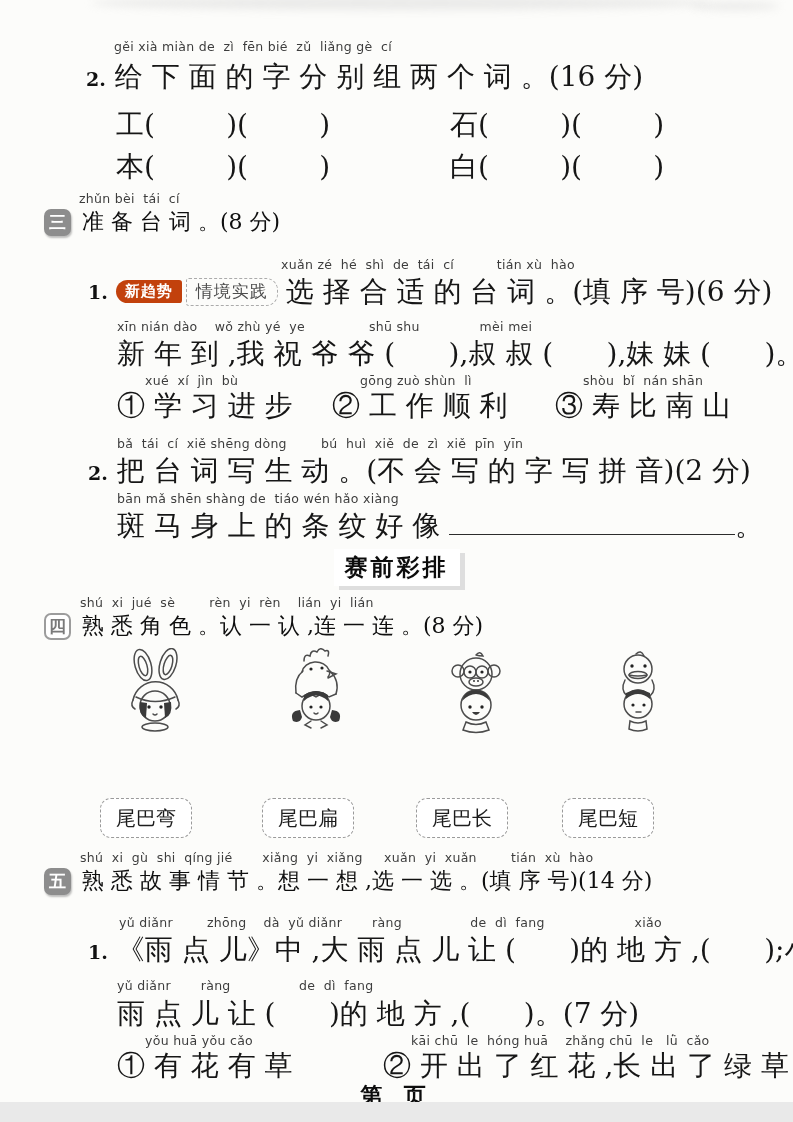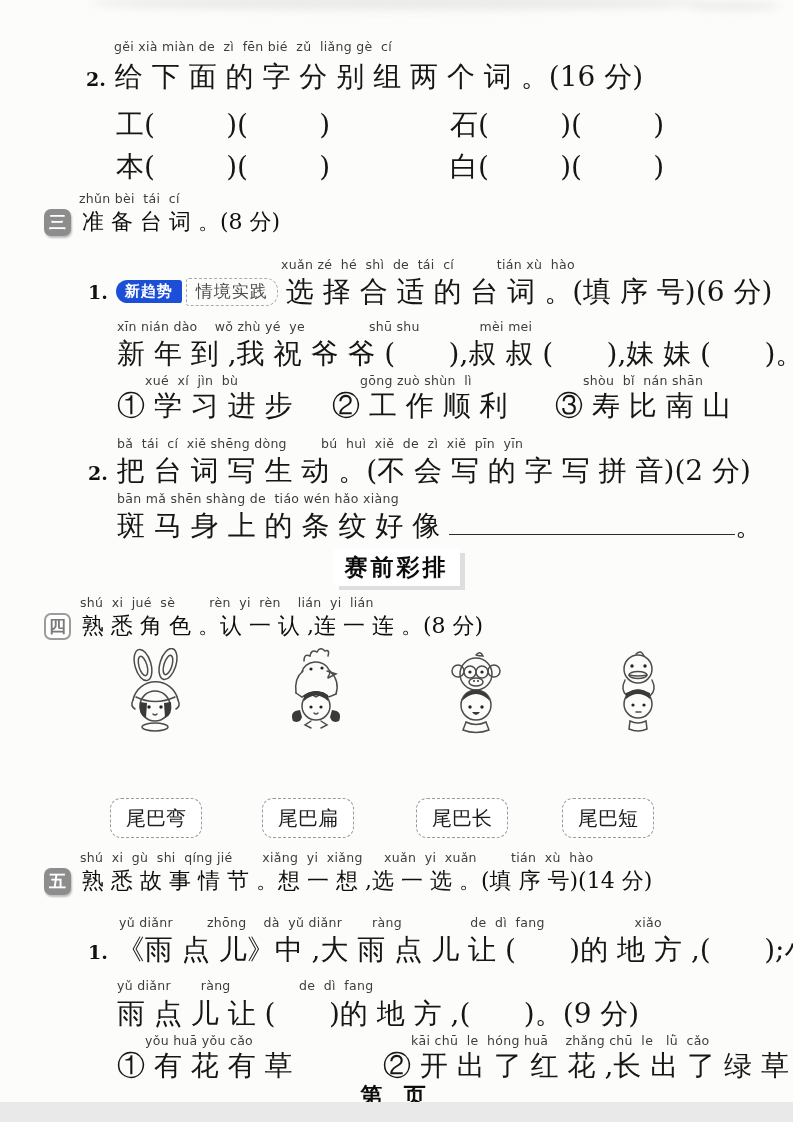--- a/index.html
+++ b/index.html
@@ -12,21 +12,21 @@
   .cn{font-size:28px;white-space:pre;color:#161616;line-height:1.25}
   .qnum{font-weight:bold;font-size:19px;color:#111}
   .qline{display:flex;align-items:baseline;gap:9px}
   .sec-row{display:flex;align-items:center;gap:11px}
   .sec-icon{width:27px;height:27px;border-radius:7px;display:flex;align-items:center;justify-content:center;
             font-size:17px;font-weight:bold;flex:0 0 auto}
   .icon-solid{background:#8d8d8d;color:#fff;box-shadow:1px 2px 2px rgba(0,0,0,.25)}
   .icon-outline{border:2.5px solid #9c9c9c;color:#7a7a7a;background:#fff}
   .sec-title{font-size:22px;font-weight:400;white-space:pre;color:#0f0f0f}
   .badge-row{display:flex;align-items:center;gap:8px}
-  .badge1{background:#1d4ed8;color:#fff;font-size:15px;font-weight:bold;padding:2px 9px;
+  .badge1{background:#c2410c;color:#fff;font-size:15px;font-weight:bold;padding:2px 9px;
           border-radius:12px 3px 3px 12px;letter-spacing:1px;white-space:pre}
   .badge2{border:1.5px dashed #ababab;color:#4d4d4d;font-size:17px;padding:1.5px 9px;margin-left:-4px;
           border-radius:3px 12px 12px 3px;letter-spacing:1px;white-space:pre}
   .dashed-box{position:absolute;width:92px;height:40px;border:1.6px dashed #9a9a9a;border-radius:11px;
               display:flex;align-items:center;justify-content:center;font-size:20px;color:#1d1d1d;background:#fff}
   .blank-line{display:inline-block;width:286px;border-bottom:1.6px solid #2c2c2c;height:18px}
   .banner-wrap{position:absolute;top:549px;left:0;width:100%;text-align:center}
   .banner{display:inline-block;font-size:23px;font-weight:bold;letter-spacing:3px;padding:3px 11px;
           background:#fff;box-shadow:5px 4px 0 #dedede;color:#0c0c0c}
   .footer{position:absolute;top:1081px;left:0;width:100%;text-align:center;font-size:22px;
@@ -172,38 +172,38 @@
       <path d="M37 32 q-5 10 2 16 M64 32 q5 10 -2 16"></path>
       <circle cx="50" cy="56" r="14"></circle>
       <path d="M38 51 q12-10 24 0 l0-6 q-12-7-24 0 z" fill="#3a3a3a" stroke="none"></path>
       <circle cx="45" cy="57" r="1.6" fill="#222" stroke="none"></circle>
       <circle cx="56" cy="57" r="1.6" fill="#222" stroke="none"></circle>
       <path d="M48 64 l5 0"></path>
       <path d="M42 73 q8 4 16 0 l1 8 q-9 4 -18 0 z"></path>
     </g>
   </svg>
 
-  <div class="dashed-box" style="left:110px;top:798px">尾巴弯</div>
+  <div class="dashed-box" style="left:100px;top:798px">尾巴弯</div>
   <div class="dashed-box" style="left:262px;top:798px">尾巴扁</div>
   <div class="dashed-box" style="left:416px;top:798px">尾巴长</div>
   <div class="dashed-box" style="left:562px;top:798px">尾巴短</div>
 
   <div class="abs pinyin" style="left:80px;top:850px">shú  xi  gù  shi  qíng jié       xiǎng  yi  xiǎng     xuǎn  yi  xuǎn        tián  xù  hào</div>
   <div class="abs sec-row" style="left:44px;top:866px">
     <span class="sec-icon icon-solid">五</span>
     <span class="sec-title">熟 悉 故 事 情 节 。想 一 想 ,选 一 选 。(填 序 号)(14 分)</span>
   </div>
 
   <div class="abs pinyin" style="left:119px;top:915px">yǔ diǎnr        zhōng    dà  yǔ diǎnr       ràng                de  dì  fang                     xiǎo</div>
   <div class="abs qline" style="left:88px;top:932px">
     <span class="qnum">1.</span>
     <span class="cn">《雨 点 儿》中 ,大 雨 点 儿 让 (      )的 地 方 ,(      );小</span>
   </div>
   <div class="abs pinyin" style="left:117px;top:978px">yǔ diǎnr       ràng                de  dì  fang</div>
-  <div class="abs cn" style="left:117px;top:996px">雨 点 儿 让 (      )的 地 方 ,(      )。(9 分)</div>
+  <div class="abs cn" style="left:117px;top:996px">雨 点 儿 让 (      )的 地 方 ,(      )。(7 分)</div>
 
   <div class="abs" style="left:117px;top:1033px">
     <div class="pinyin" style="padding-left:28px">yǒu huā yǒu cǎo</div>
     <div class="cn">① 有 花 有 草</div>
   </div>
   <div class="abs" style="left:383px;top:1033px">
     <div class="pinyin" style="padding-left:28px">kāi chū  le  hóng huā    zhǎng chū  le   lǜ  cǎo</div>
     <div class="cn">② 开 出 了 红 花 ,长 出 了 绿 草</div>
   </div>
 

